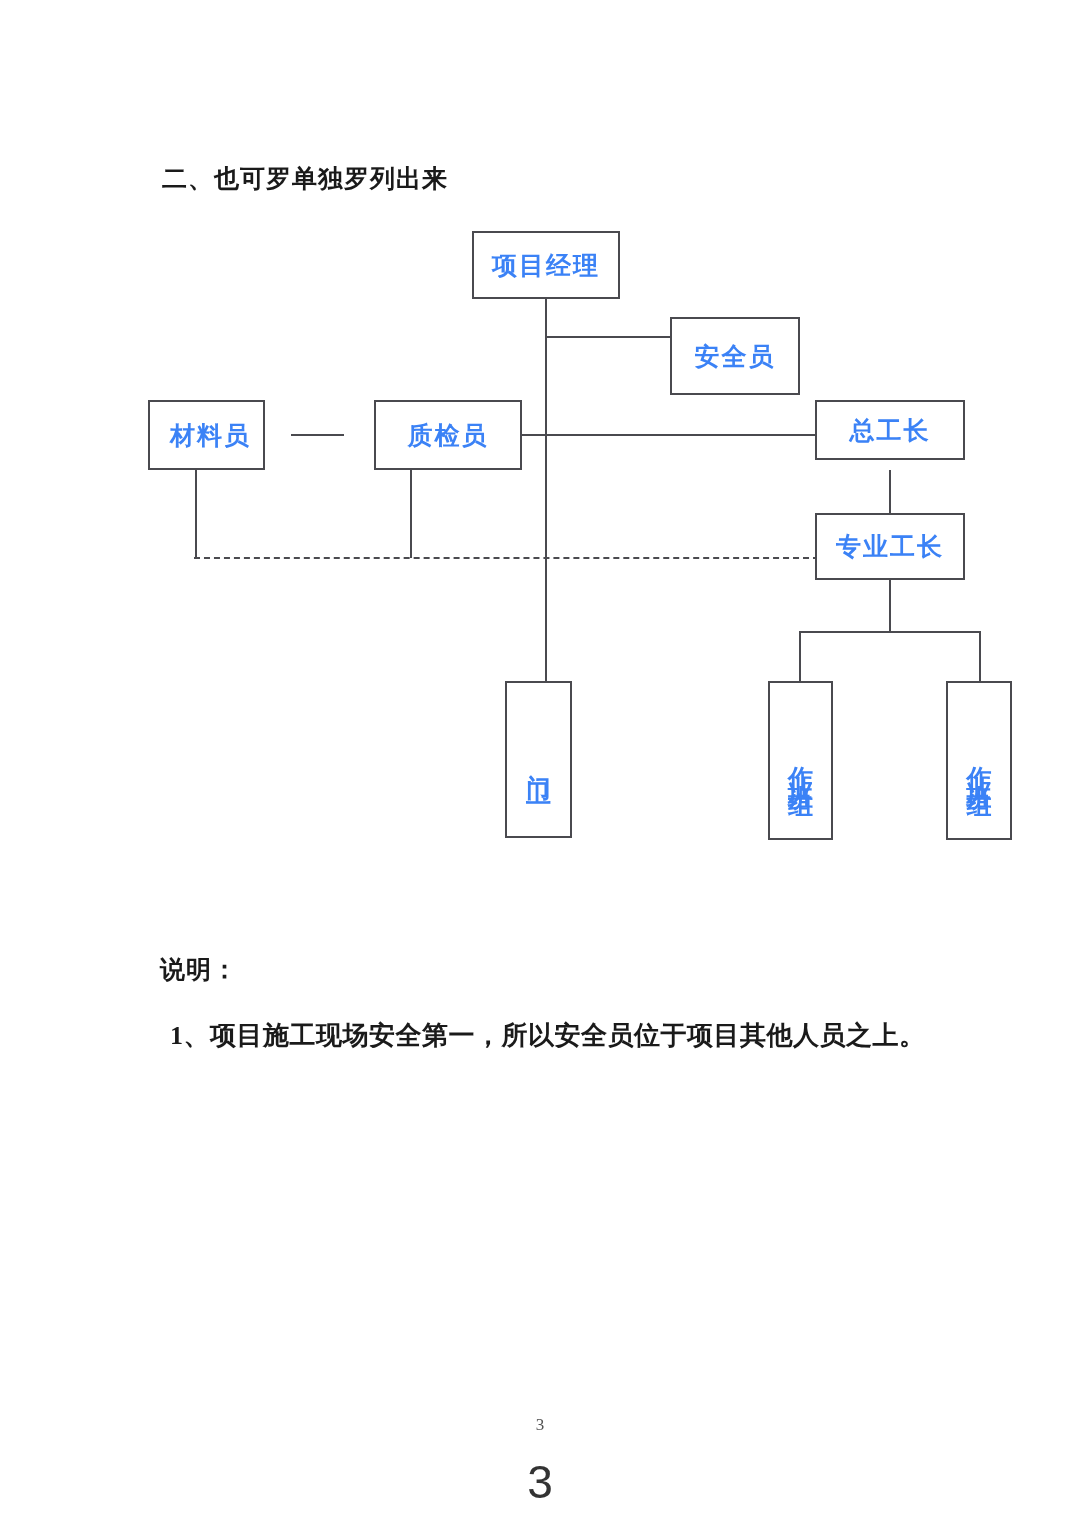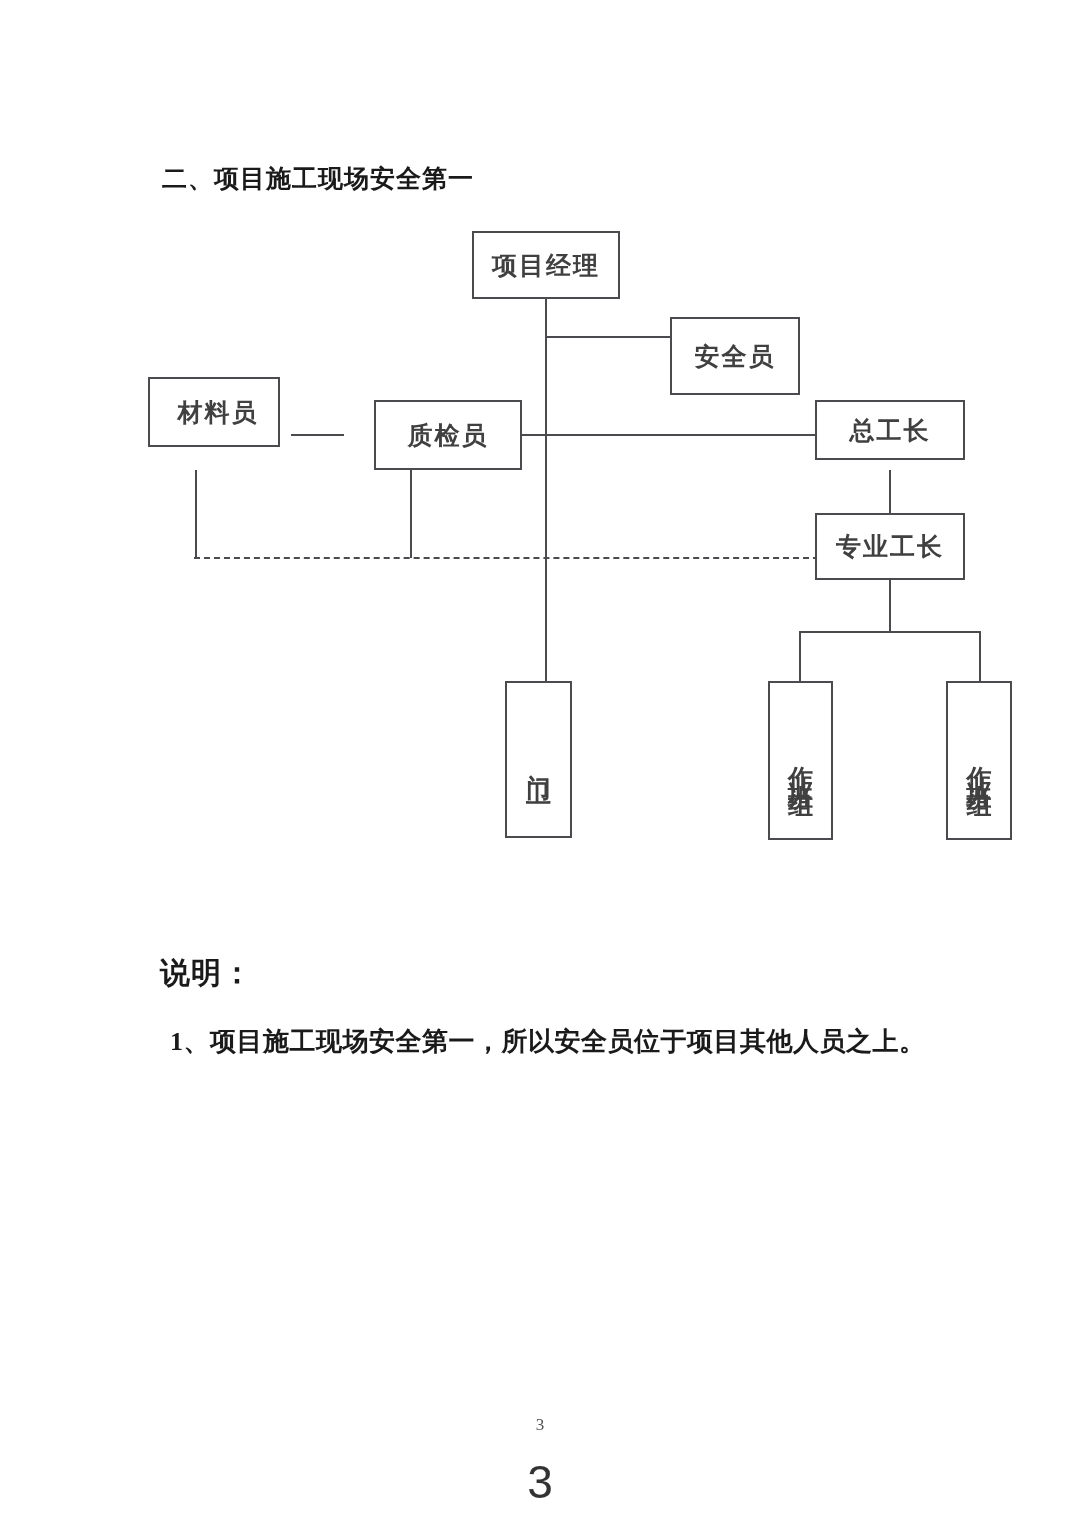--- a/index.html
+++ b/index.html
@@ -44,21 +44,21 @@
     position: absolute;
     box-sizing: border-box;
     border: 2px solid #4a4a4f;
     background: #ffffff;
     display: flex;
     align-items: center;
     justify-content: center;
     font-weight: bold;
     font-size: 25px;
     letter-spacing: 2px;
-    color: #404040;
+    color: #3b82f6;
     z-index: 3;
   }
   .node.vertical {
     writing-mode: vertical-rl;
     text-orientation: upright;
     letter-spacing: 9px;
     padding-top: 6px;
   }
 
   .line {
@@ -77,21 +77,21 @@
   }
 
   
   #notes {
     position: absolute;
     left: 160px;
     top: 955px;
     width: 860px;
   }
   #notes-label {
-    font-size: 30px;
+    font-size: 25px;
     font-weight: bold;
     line-height: 1.2;
     letter-spacing: 1px;
   }
   .note-item {
     font-size: 26px;
     font-weight: bold;
     line-height: 1.2;
     letter-spacing: 0.5px;
     margin-top: 35px;
@@ -118,21 +118,21 @@
     font-size: 46px;
     color: #333333;
     font-family: "Liberation Sans", sans-serif;
   }
 </style>
 </head>
 <body>
 
 <div id="page">
 
-  <div id="section-title">二、项目施工现场安全第一</div>
+  <div id="section-title">二、也可罗单独罗列出来</div>
 
   <div id="org-chart">
 
     <div class="line v" style="left:545px; top:299px; height:382px;"></div>
 
     <div class="line h" style="left:545px; top:336px; width:127px;"></div>
 
     <div class="line h" style="left:291px; top:434px; width:53px;"></div>
     <div class="line h" style="left:488px; top:434px; width:329px;"></div>
 
@@ -145,21 +145,21 @@
 
     <div class="line v" style="left:889px; top:580px; height:52px;"></div>
     <div class="line h" style="left:799px; top:631px; width:182px;"></div>
     <div class="line v" style="left:799px; top:631px; height:51px;"></div>
     <div class="line v" style="left:979px; top:631px; height:51px;"></div>
 
     <div class="node" style="left:472px; top:231px; width:148px; height:68px;">项目经理</div>
 
     <div class="node" style="left:670px; top:301px; width:130px; height:78px;margin-top:16px;">安全员</div>
 
-    <div class="node" style="left:148px; top:377px; width:132px; height:70px;padding-left:8px;">材料员</div>
+    <div class="node" style="left:148px; top:400px; width:117px; height:70px;padding-left:8px;">材料员</div>
 
     <div class="node" style="left:342px; top:400px; width:148px; height:70px;margin-left:32px;">质检员</div>
 
     <div class="node" style="left:815px; top:400px; width:150px; height:60px;">总工长</div>
 
     <div class="node" style="left:815px; top:513px; width:150px; height:67px;">专业工长</div>
 
     <div class="node vertical" style="left:505px; top:681px; width:67px; height:157px;">门卫</div>
 
     <div class="node vertical" style="left:768px; top:681px; width:65px; height:159px;">作业班组</div>

